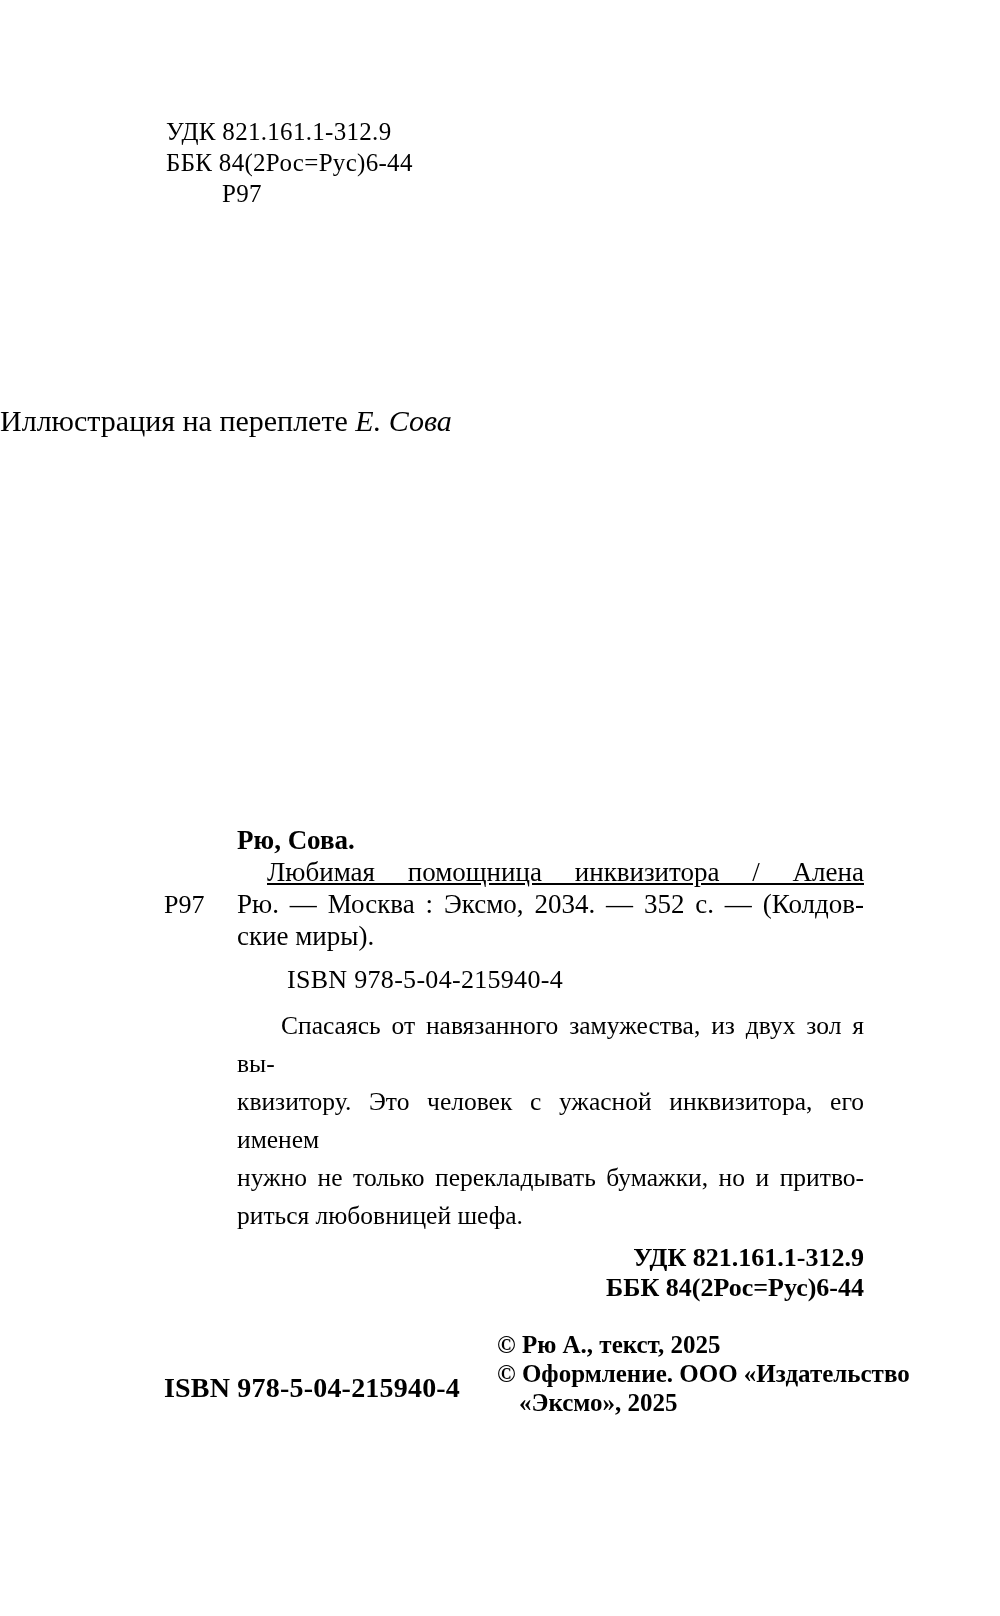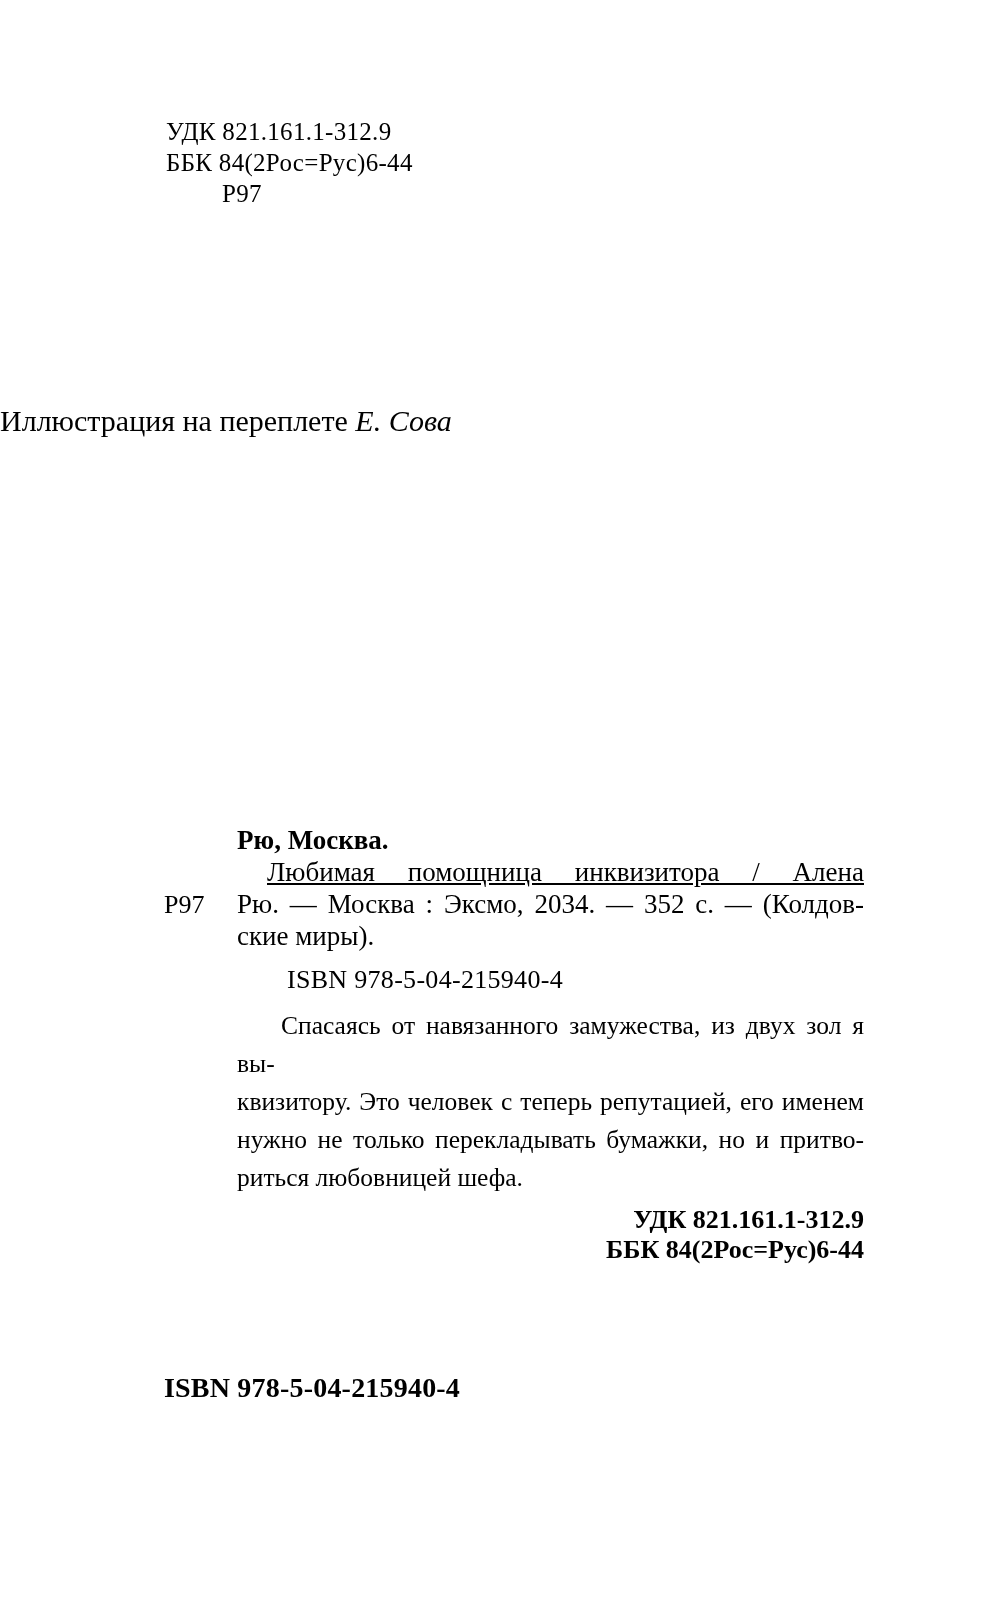--- a/index.html
+++ b/index.html
@@ -120,41 +120,46 @@
     <div>ББК 84(2Рос=Рус)6-44</div>
     <div class="author-code">Р97</div>
   </div>
 
   <div class="illustration-credit">
     <span>Иллюстрация на переплете </span><span class="artist">Е. Сова</span>
   </div>
 
   <div class="catalog-card">
 
-    <div class="author-heading">Рю, Москва.</div>
+    <div class="author-heading">Рю, Сова.</div>
 
     <div class="record">
       <span class="entry-code">Р97</span>
       <div class="jline ind-sm">Любимая помощница инквизитора / Алена</div>
       <div class="jline">Рю. — Москва : Эксмо, 2034. — 352 с. — (Колдов-</div>
       <div>ские миры).</div>
     </div>
 
     <div class="isbn-card">ISBN 978-5-04-215940-4</div>
 
     <div class="annotation">
       <div class="jline ind">Спасаясь от навязанного замужества, из двух зол я вы-</div>
-      <div class="jline">квизитору. Это человек с теперь репутацией, его именем</div>
+      <div class="jline">квизитору. Это человек с ужасной инквизитора, его именем</div>
       <div class="jline">нужно не только перекладывать бумажки, но и притво-</div>
       <div>риться любовницей шефа.</div>
     </div>
 
     <div class="codes-bold">
       <div>УДК 821.161.1-312.9</div>
       <div>ББК 84(2Рос=Рус)6-44</div>
     </div>
 
   </div>
 
+  <div class="copyright-block">
+    <div>© Рю А., текст, 2025</div>
+    <div>© Оформление. ООО «Издательство</div>
+    <div class="cont">«Эксмо», 2025</div>
+  </div>
 
   <div class="isbn-bottom">ISBN 978-5-04-215940-4</div>
 
 </div>
 
 </body></html>

